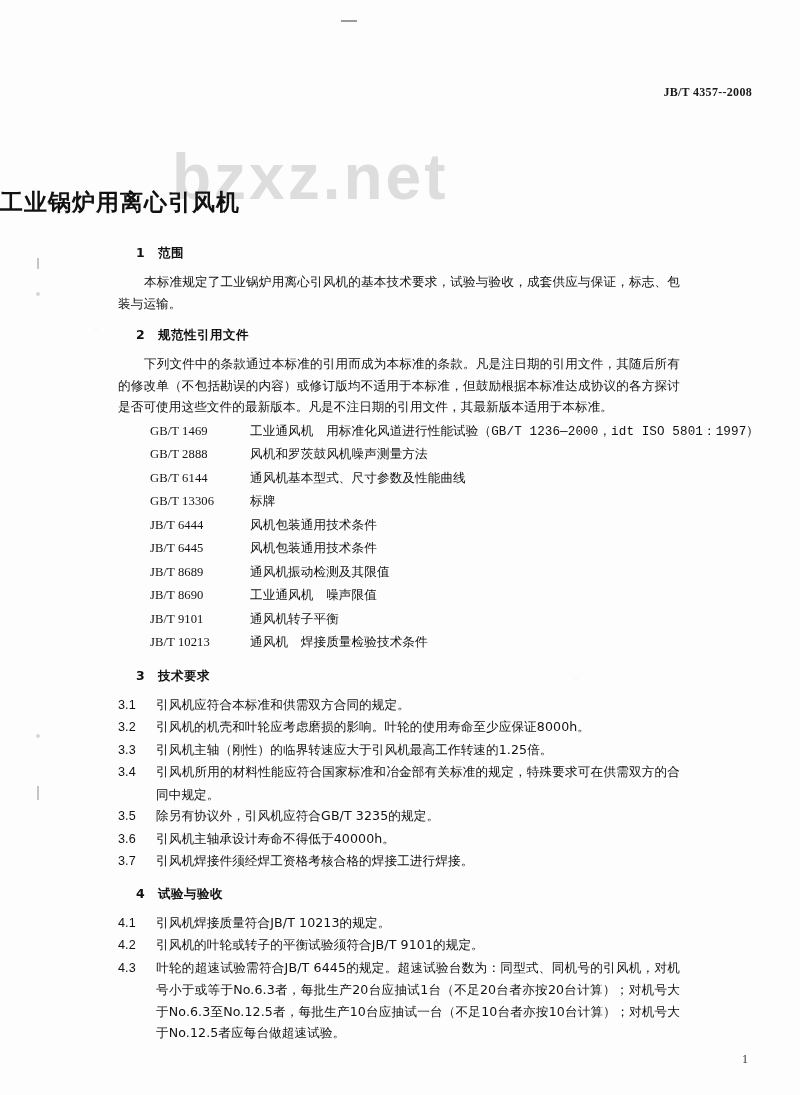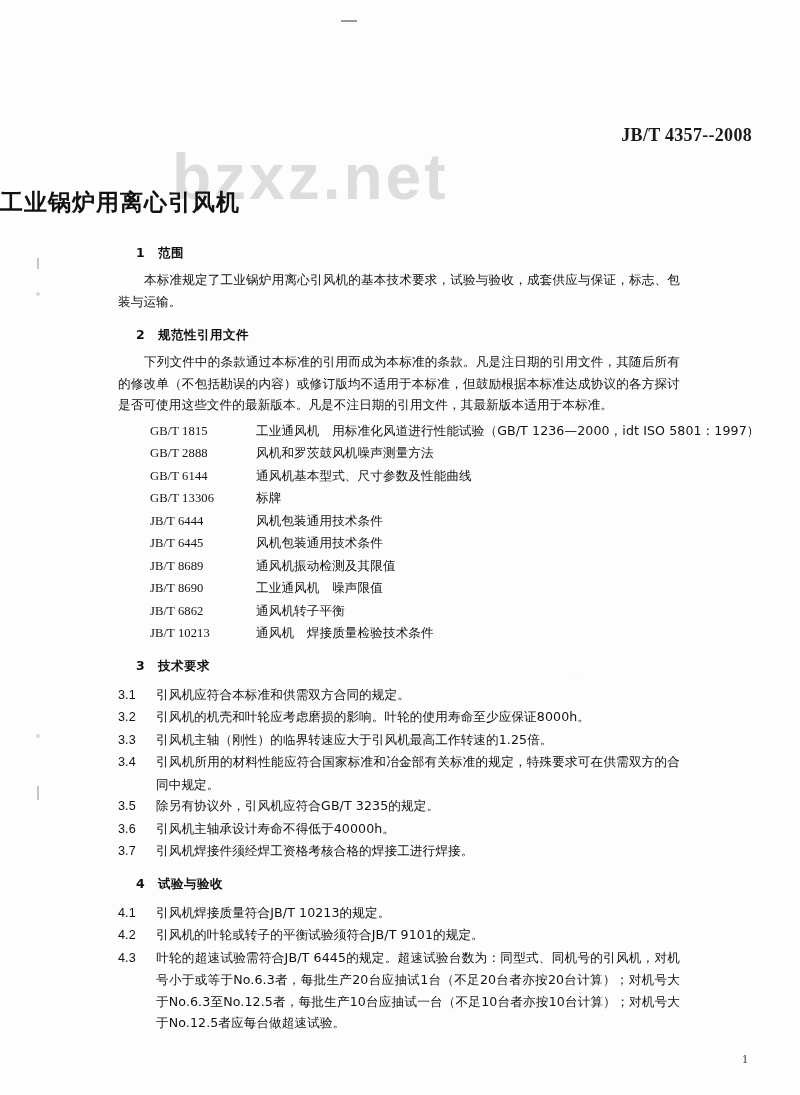--- a/index.html
+++ b/index.html
@@ -24,23 +24,22 @@
       radial-gradient(circle at 40% 85%, rgba(0,0,0,0.010) 0 2px, transparent 3px);
     pointer-events:none;
   }
   .tick-top {
     position:absolute; left:341px; top:20px;
     width:16px; height:2px; background:#9a9a9a;
   }
   .header-code {
     position:absolute; right:48px; top:85px;
     font-family:"Liberation Serif", serif;
-    font-size:18px; font-weight:bold; letter-spacing:0.3px;
+    font-size:12px; font-weight:bold; letter-spacing:0.3px;
     color:#1a1a1a;
-    margin-top:40px;
   }
   .watermark {
     position:absolute; left:172px; top:140px;
     font-family:"Liberation Sans", sans-serif;
     font-size:64px; font-weight:bold;
     color:#dddddd;
     letter-spacing:3px;
     user-select:none;
   }
   .doc-title {
@@ -60,21 +59,20 @@
     margin:13px 0 9px 18px;
     letter-spacing:0.5px;
   }
   .sec-head .num { display:inline-block; width:22px; }
   .para {
     font-size:12.6px;
     line-height:21.5px;
     text-align:justify;
     margin:0 0 1px 0;
     letter-spacing:0.1px;
-    font-family:Liberation Mono, monospace;
   }
   .para.indent { text-indent:26px; }
   .clause {
     font-size:12.6px;
     line-height:21.5px;
     text-align:justify;
     margin:0;
     padding-left:38px;
     text-indent:-38px;
     letter-spacing:0.1px;
@@ -90,21 +88,21 @@
     line-height:21.5px;
     padding-left:32px;
     letter-spacing:0.1px;
     white-space:nowrap;
   }
   .ref-item .code {
     font-family:"Liberation Serif", serif;
     display:inline-block;
     min-width:84px;
   }
-  .ref-item .name { margin-left:22px; }
+  .ref-item .name { margin-left:16px;font-family:Liberation Mono, monospace; }
   .page-num {
     position:absolute; right:52px; bottom:28px;
     font-family:"Liberation Serif", serif;
     font-size:12px; color:#333;
   }
   .speck { position:absolute; background:#b8b8b8; border-radius:50%; opacity:.55; }
   .mark-bar { position:absolute; background:#8d8d8d; opacity:.5; }
 </style>
 </head>
 <body>
@@ -131,29 +129,29 @@
       <span class="num">1</span><span>范围</span>
     </div>
     <p class="para indent">本标准规定了工业锅炉用离心引风机的基本技术要求，试验与验收，成套供应与保证，标志、包装与运输。</p>
 
     <div class="sec-head">
       <span class="num">2</span><span>规范性引用文件</span>
     </div>
     <p class="para indent">下列文件中的条款通过本标准的引用而成为本标准的条款。凡是注日期的引用文件，其随后所有的修改单（不包括勘误的内容）或修订版均不适用于本标准，但鼓励根据本标准达成协议的各方探讨是否可使用这些文件的最新版本。凡是不注日期的引用文件，其最新版本适用于本标准。</p>
 
     <div class="ref-list">
-      <div class="ref-item"><span class="code">GB/T 1815</span><span class="name">工业通风机　用标准化风道进行性能试验（GB/T 1236—2000，idt ISO 5801：1997）</span></div>
+      <div class="ref-item"><span class="code">GB/T 1469</span><span class="name">工业通风机　用标准化风道进行性能试验（GB/T 1236—2000，idt ISO 5801：1997）</span></div>
       <div class="ref-item"><span class="code">GB/T 2888</span><span class="name">风机和罗茨鼓风机噪声测量方法</span></div>
       <div class="ref-item"><span class="code">GB/T 6144</span><span class="name">通风机基本型式、尺寸参数及性能曲线</span></div>
       <div class="ref-item"><span class="code">GB/T 13306</span><span class="name">标牌</span></div>
       <div class="ref-item"><span class="code">JB/T 6444</span><span class="name">风机包装通用技术条件</span></div>
       <div class="ref-item"><span class="code">JB/T 6445</span><span class="name">风机包装通用技术条件</span></div>
       <div class="ref-item"><span class="code">JB/T 8689</span><span class="name">通风机振动检测及其限值</span></div>
       <div class="ref-item"><span class="code">JB/T 8690</span><span class="name">工业通风机　噪声限值</span></div>
-      <div class="ref-item"><span class="code">JB/T 6862</span><span class="name">通风机转子平衡</span></div>
+      <div class="ref-item"><span class="code">JB/T 9101</span><span class="name">通风机转子平衡</span></div>
       <div class="ref-item"><span class="code">JB/T 10213</span><span class="name">通风机　焊接质量检验技术条件</span></div>
     </div>
 
     <div class="sec-head">
       <span class="num">3</span><span>技术要求</span>
     </div>
     <p class="clause"><span class="cnum">3.1</span><span>引风机应符合本标准和供需双方合同的规定。</span></p>
     <p class="clause"><span class="cnum">3.2</span><span>引风机的机壳和叶轮应考虑磨损的影响。叶轮的使用寿命至少应保证8000h。</span></p>
     <p class="clause"><span class="cnum">3.3</span><span>引风机主轴（刚性）的临界转速应大于引风机最高工作转速的1.25倍。</span></p>
     <p class="clause"><span class="cnum">3.4</span><span>引风机所用的材料性能应符合国家标准和冶金部有关标准的规定，特殊要求可在供需双方的合同中规定。</span></p>

